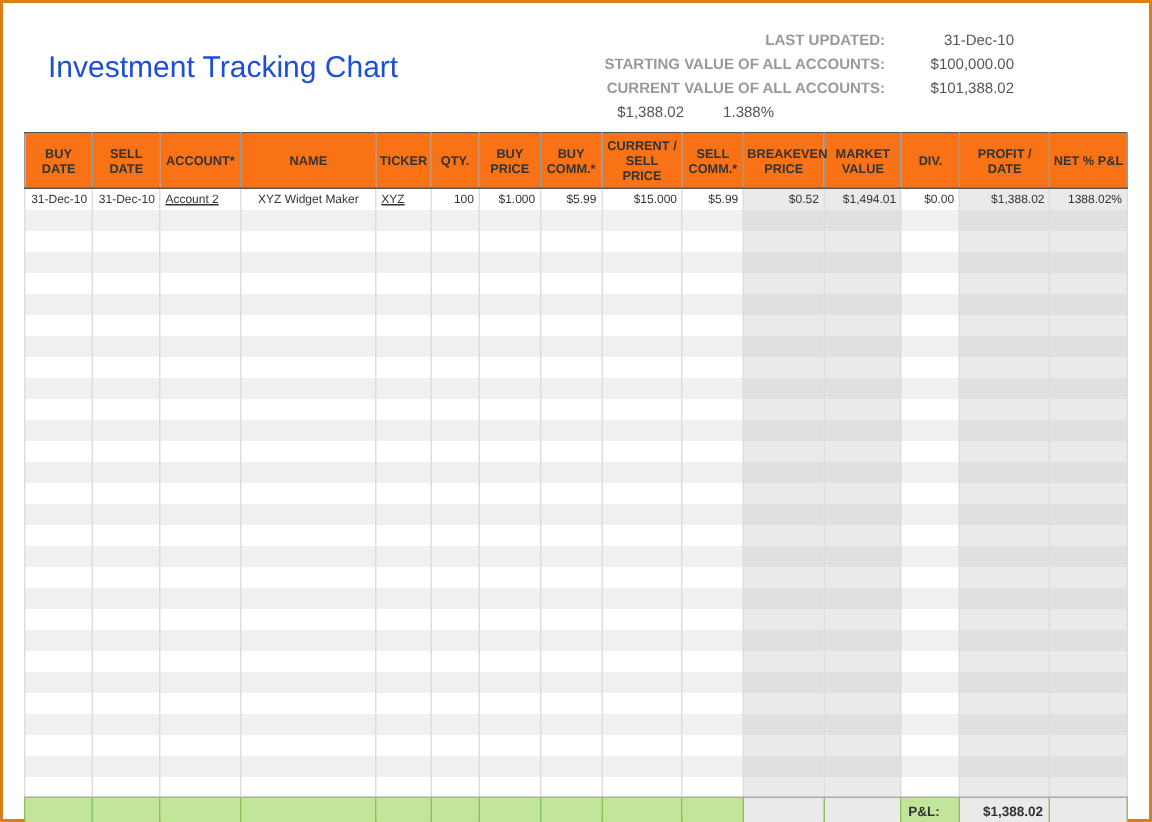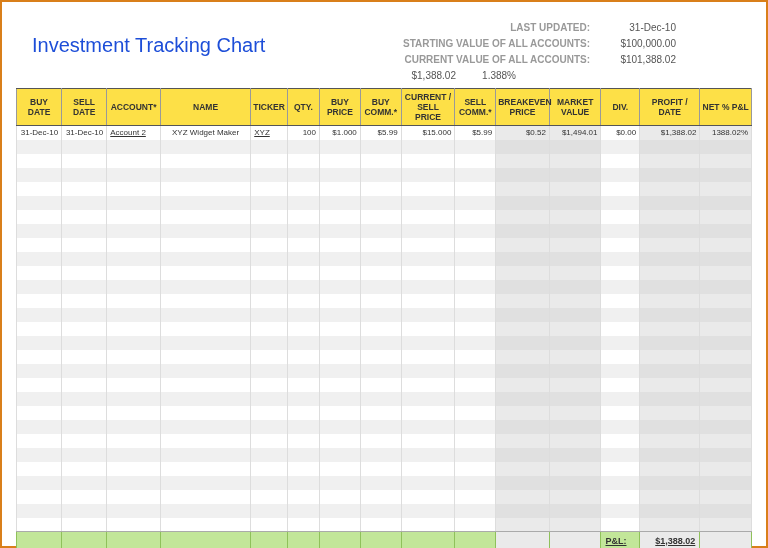--- a/index.html
+++ b/index.html
@@ -70,21 +70,21 @@
   color: #333;
 }
 th {
   border-top: 1px solid #555;
   border-bottom: 1px solid #555;
   border-left: 1px solid #999;
   border-right: 1px solid #999;
   padding: 3px 2px;
   text-align: center;
   font-weight: bold;
-  background: #fde047;
+  background: #f97316;
   vertical-align: middle;
   height: 28px;
 }
 td {
   border-left: 1px solid #ddd;
   border-right: 1px solid #ddd;
   padding: 1px 3px;
   height: 14px;
   font-size: 8px;
 }
@@ -93,21 +93,20 @@
 .calc-col { background-color: #eaeaea !important; }
 tbody tr:nth-child(even) .calc-col { background-color: #e0e0e0 !important; }
 .r { text-align: right; }
 .c { text-align: center; }
 .l { text-align: left; text-decoration: underline; }
 tfoot td {
   background: #c2e699 !important;
   border: 1px solid #8fc15a;
   height: 18px;
   font-size: 9px;
-  text-decoration: underline;
 }
 tfoot .lbl { font-weight: bold; text-align: left; padding-left: 4px; }
 tfoot .val { font-weight: bold; text-align: right; padding-right: 4px; }
 tbody tr.last-body td { border-bottom: 1px solid #aaa; }
 </style>
 </head>
 <body>
 
 <div class="frame">
   <div class="header">

